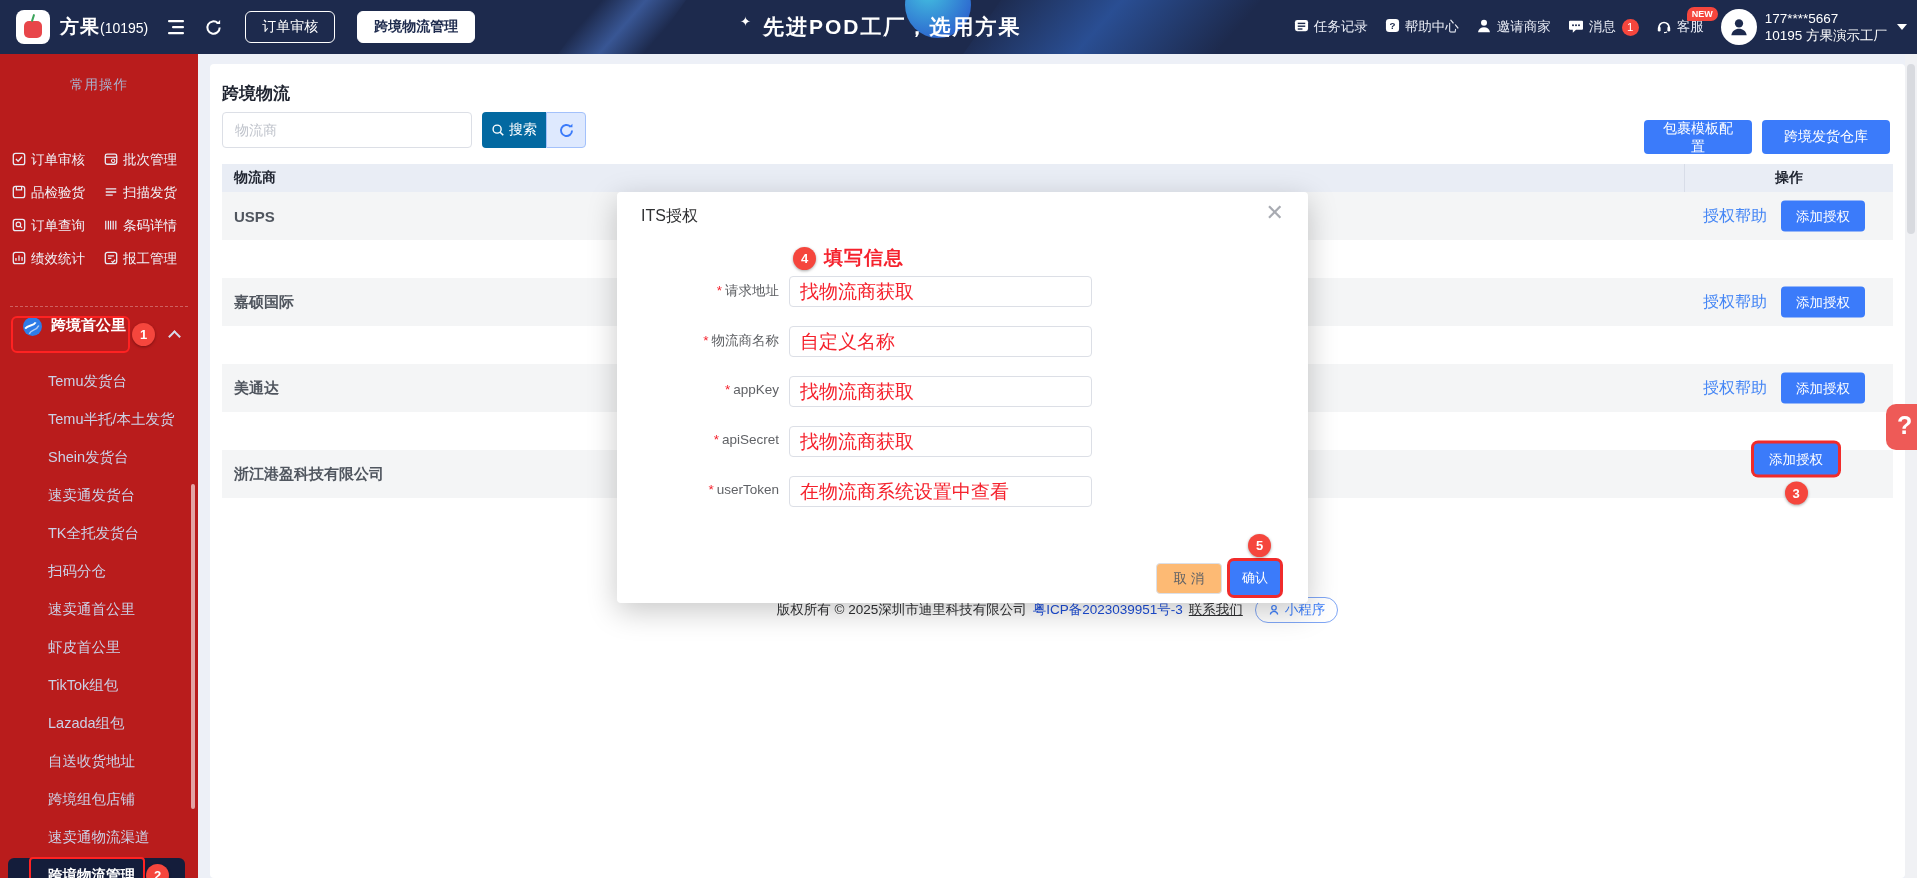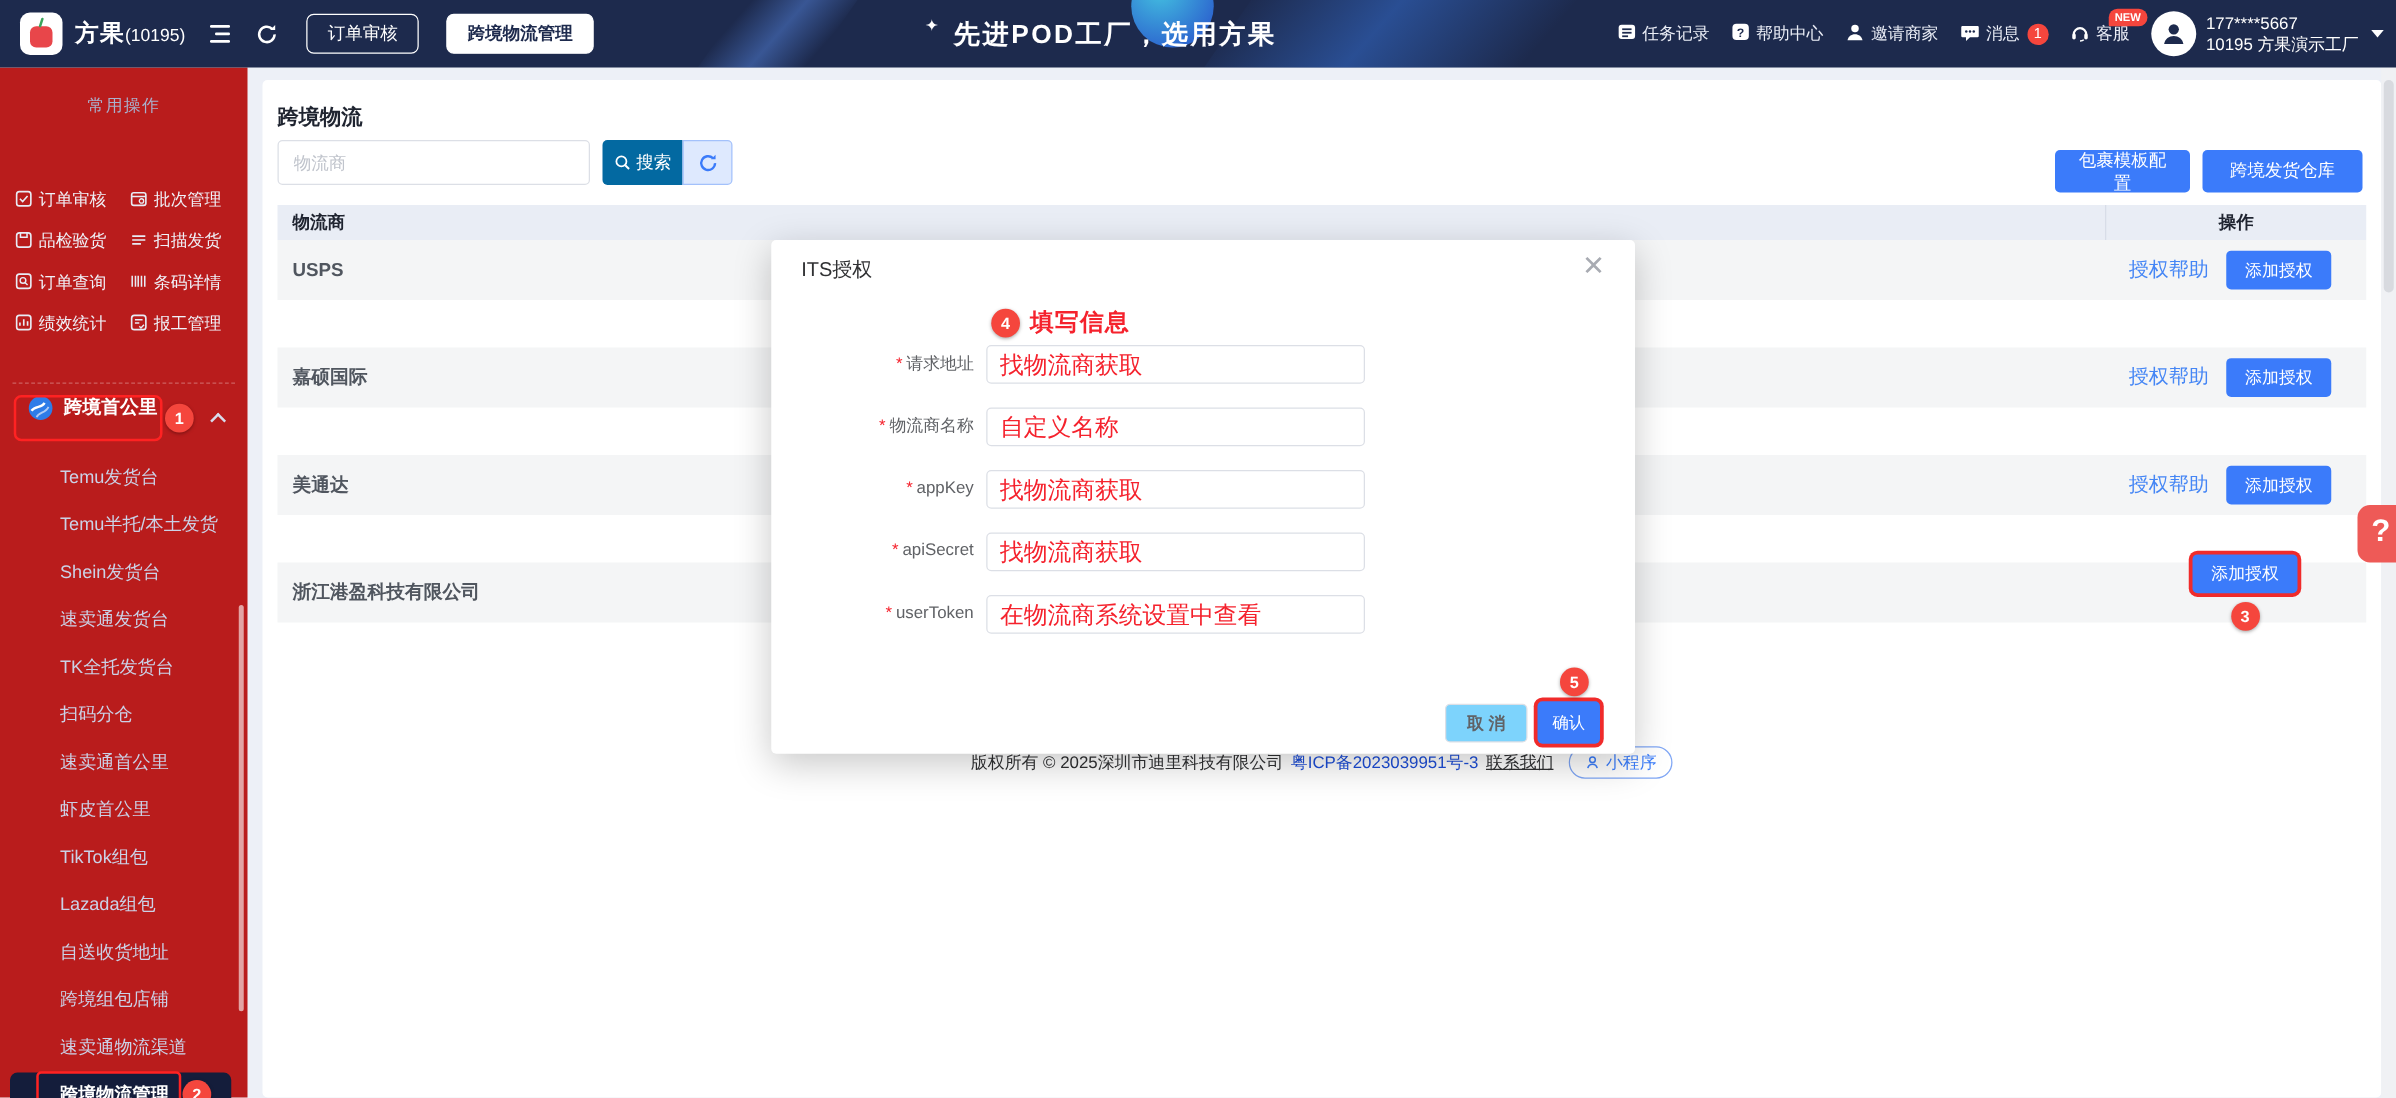--- a/index.html
+++ b/index.html
@@ -85,21 +85,21 @@
   
   .modal { position:absolute; left:617px; top:192px; width:691px; height:411px; background:#FFF; border-radius:4px; box-shadow:0 8px 30px rgba(0,0,0,.22); z-index:50; }
   .m-title { position:absolute; left:24px; top:14px; font-size:16px; color:#303133; }
   .m-close { position:absolute; right:24px; top:10px; font-size:22px; color:#A8ABB2; cursor:pointer; line-height:1; }
   .m-anno { position:absolute; left:176px; top:53px; display:flex; align-items:center; gap:8px; }
   .m-anno .txt { color:#F5222D; font-size:19px; font-weight:bold; letter-spacing:1px; }
   .m-row { position:absolute; left:0; height:31px; width:100%; }
   .m-label { position:absolute; left:10px; width:152px; top:6px; text-align:right; font-size:13.5px; color:#606266; }
   .m-label b { color:#F5222D; font-weight:normal; margin-right:3px; }
   .m-input { position:absolute; left:172px; top:0; width:303px; height:31px; border:1px solid #DCDFE6; border-radius:4px; padding:0 10px; font-size:19px; color:#F5222D; outline:none; font-family:inherit; }
-  .m-cancel { position:absolute; left:539px; top:371px; width:66px; height:31px; background:#7dd3fc; border:1px solid #DCDFE6; border-radius:4px; color:#606266; font-size:13.5px; cursor:pointer;font-weight:bold; }
+  .m-cancel { position:absolute; left:539px; top:371px; width:66px; height:31px; background:#fdba74; border:1px solid #DCDFE6; border-radius:4px; color:#606266; font-size:13.5px; cursor:pointer; }
   .m-ok { position:absolute; left:613px; top:369px; width:50px; height:34px; background:#3B7BFA; border:none; border-radius:4px; color:#FFF; font-size:13px; cursor:pointer; box-shadow:0 0 0 3px #F02B2B; }
   .m-badge5 { position:absolute; left:631px; top:342px; }
 
   
   .float-help { position:absolute; left:1886px; top:404px; width:48px; height:46px; background:#EE5A57; border-radius:10px; z-index:60; color:#FFF; cursor:pointer; }
   .float-help .q { position:absolute; left:11px; top:7px; font-size:25px; font-weight:bold; }
   .scroll-track { position:absolute; left:1905px; top:54px; width:12px; height:824px; background:#F0F1F4; z-index:30; }
   .scroll-thumb { position:absolute; left:2px; top:10px; width:8px; height:170px; background:#D8DADF; border-radius:4px; }
 </style>
 </head>

